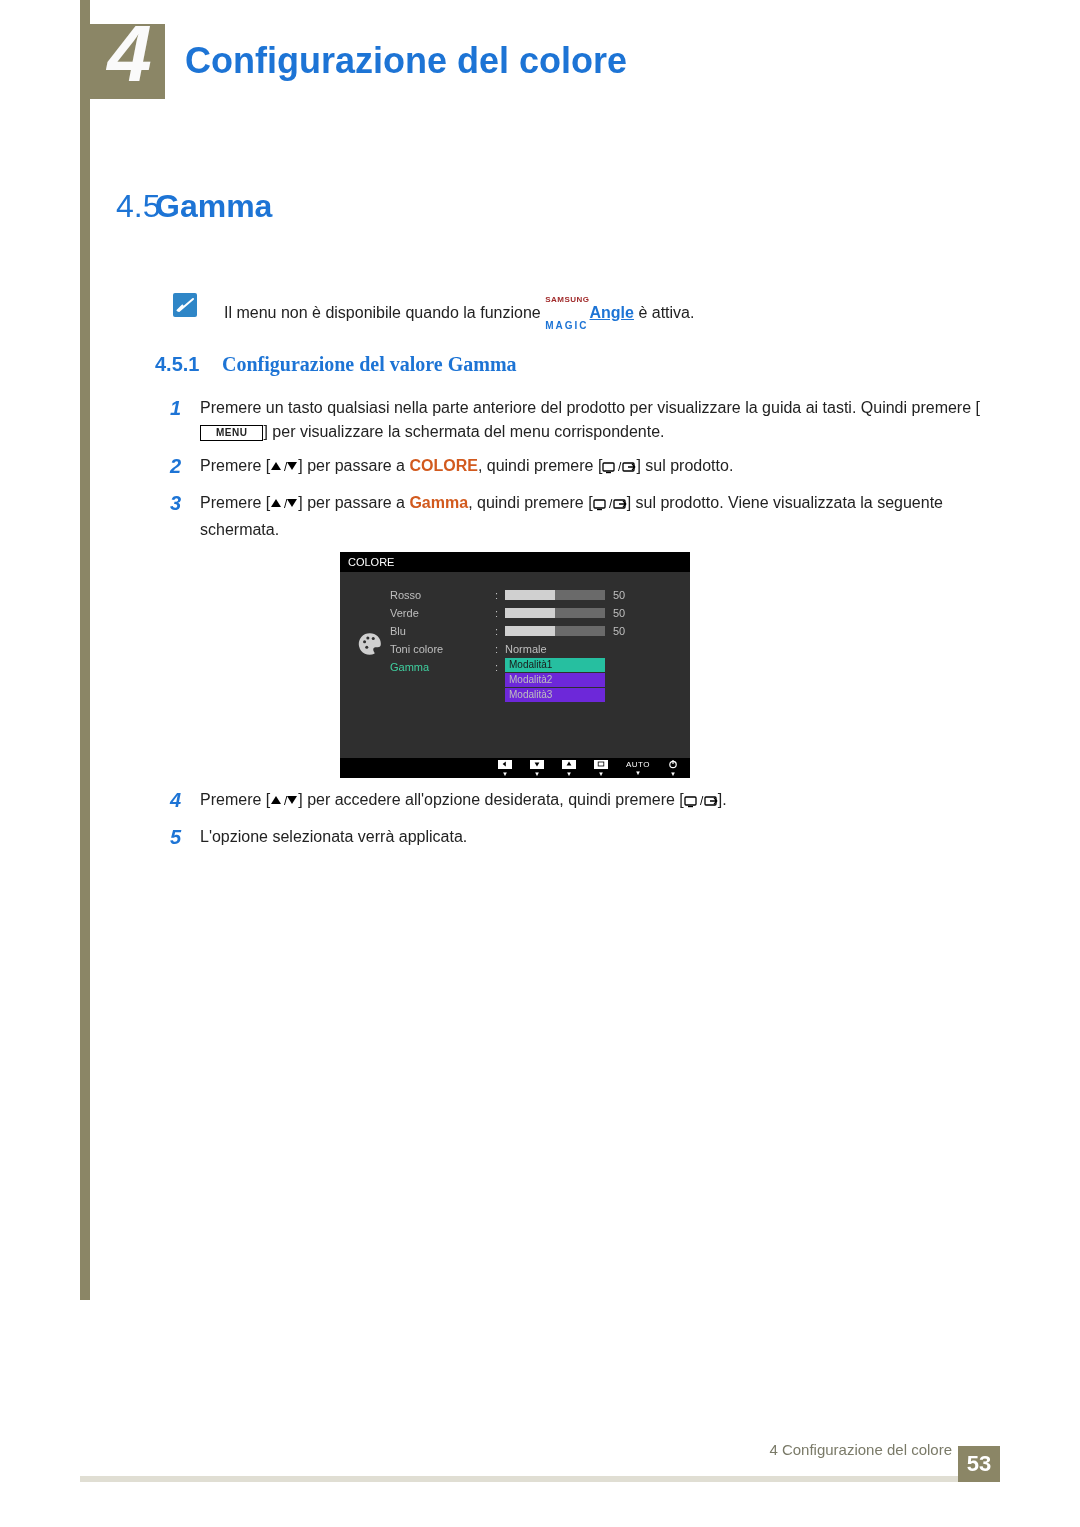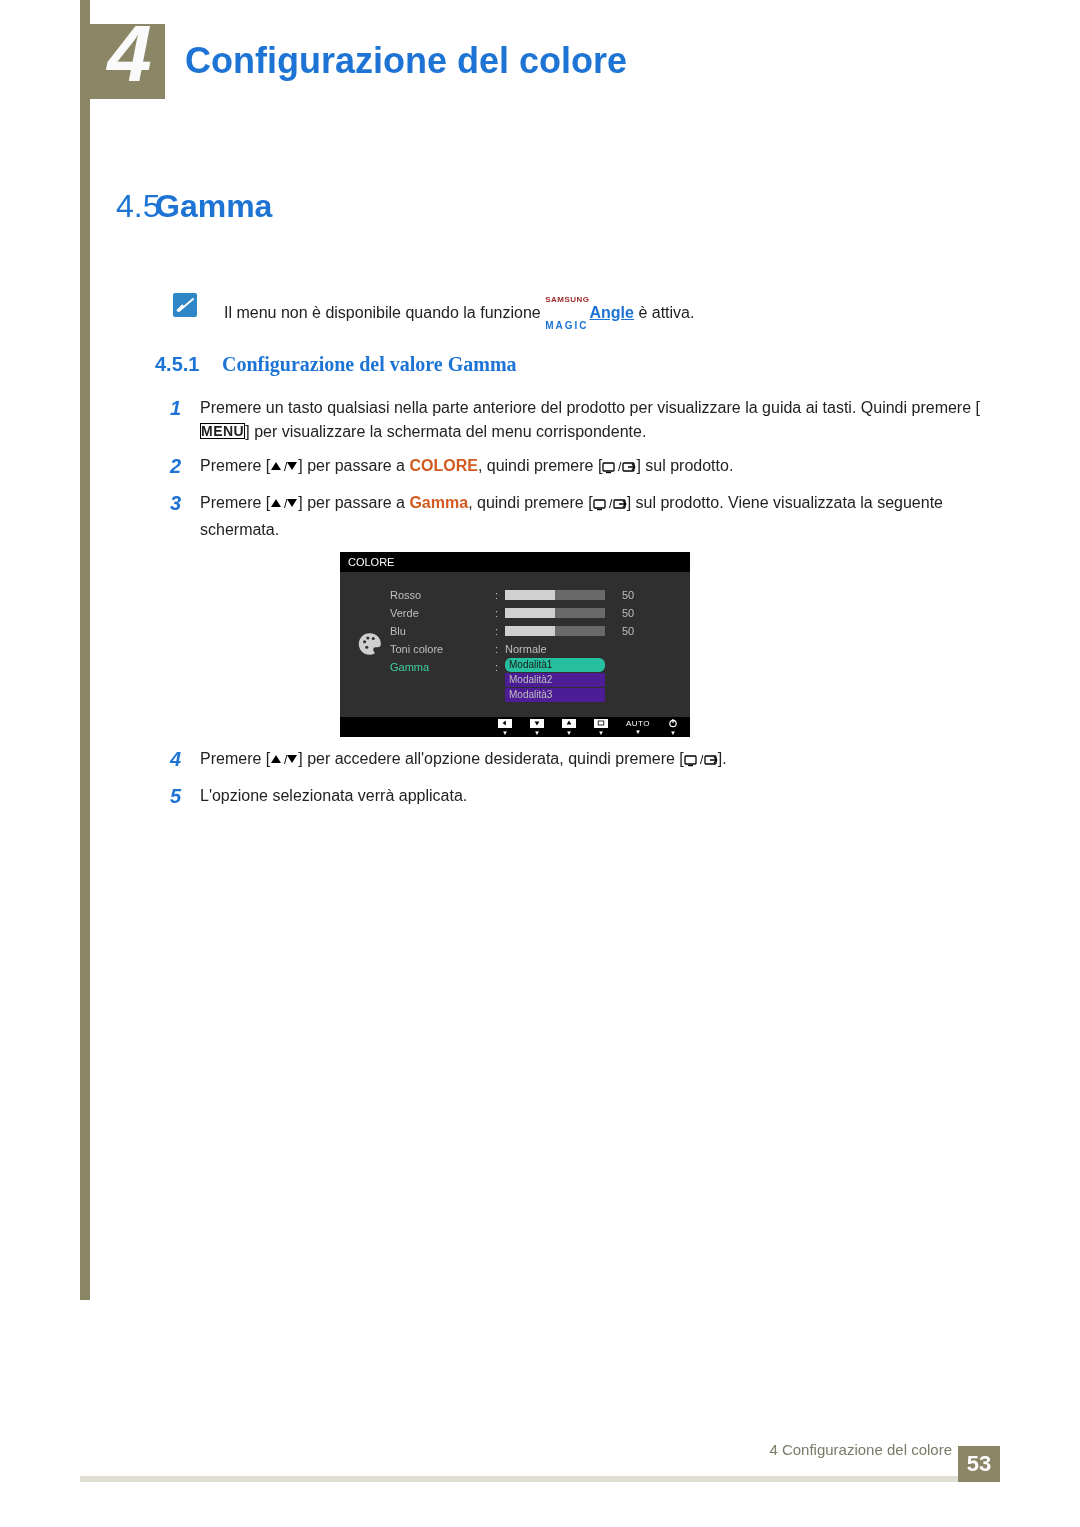--- a/index.html
+++ b/index.html
@@ -25,44 +25,44 @@
   .angle-link { color:#1d74d5; font-weight:bold; text-decoration: underline; }
 
   .subsection-num { position: absolute; left: 155px; top: 353px; font-size: 20px; font-weight: bold; color: #1d74d5; }
   .subsection-title { position: absolute; left: 222px; top: 353px; font-size: 20px; font-weight: bold; color: #1d74d5; font-family: Liberation Serif, serif; }
 
   .steps { position: absolute; left: 170px; top: 396px; width: 840px; }
   .step { display:flex; margin-bottom: 10px; font-size: 16px; line-height: 24px; }
   .step .num { width: 30px; flex: 0 0 30px; font-style: italic; font-weight: bold; color: #1d74d5; font-size: 20px; }
   .step .body { flex: 1; }
 
-  .kbd-menu { display:inline-block; border:1px solid #000; padding: 0 0; font-size: 14px; font-weight: bold; letter-spacing: 0.5px; line-height: 14px; vertical-align: 1px; font-family: Arial; }
+  .kbd-menu { display:inline-block; border:1px solid #000; padding: 0 15px; font-size: 10px; font-weight: bold; letter-spacing: 0.5px; line-height: 14px; vertical-align: 1px; font-family: Arial; }
   .bold-red { color:#d25a1e; font-weight:bold; }
 
   .glyph-updown, .glyph-dual { display:inline-block; vertical-align:-3px; }
 
   
   .osd-wrap { margin: 10px 0 10px 170px; }
   .osd { width: 350px; background: #2f2f2f; color:#bfbfbf; font-size: 11px; }
   .osd-title { background:#000; color:#fff; padding: 4px 8px; font-size: 11px; }
   .osd-body { display:flex; padding: 14px 16px 14px 10px; position: relative; }
   .osd-iconcol { width: 40px; display:flex; align-items:center; justify-content:center; }
   .osd-labels { width: 105px; }
   .osd-labels div { height: 18px; line-height:18px; }
   .osd-colon  { width: 10px; }
   .osd-colon div { height:18px; line-height:18px; }
   .osd-vals   { flex:1; }
   .osd-vals .row { height:18px; display:flex; align-items:center; gap:8px; }
   .osd-bar-track { width:100px; height:10px; background:#6a6a6a; position:relative; }
   .osd-bar-fill  { height:10px; background:#d0d0d0; }
-  .osd-valnum { width:30px; text-align:center; color:#bfbfbf; }
+  .osd-valnum { width:30px; text-align:left; color:#bfbfbf; }
   .osd-gamma { color:#3fcf9f; }
-  .osd-opt { width:100px; height:14px; line-height:14px; padding-left:4px; font-size:10px; background:#4c1d95; color:#bfbfbf; margin-bottom:1px; }
-  .osd-opt.sel { background:#26bfa0; color:#1a1a1a;border-radius:6px; }
-  .osd-nav { background:#000; height:20px; display:flex; justify-content:flex-end; align-items:center; gap:18px; padding: 0 12px; }
+  .osd-opt { width:100px; height:14px; line-height:14px; padding-left:4px; font-size:10px; background:#6d28d9; color:#bfbfbf; margin-bottom:1px; }
+  .osd-opt.sel { background:#26bfa0; color:#1a1a1a; }
+  .osd-nav { background:#000; height:20px; display:flex; justify-content:flex-end; align-items:center; gap:18px; padding: 0 12px; margin-top: 41px; }
   .osd-nav-item { color:#fff; font-size:7px; display:flex; flex-direction:column; align-items:center; gap:1px; line-height:7px; }
   .osd-nav-item .box { width:14px; height:9px; background:#fff; display:flex; align-items:center; justify-content:center; }
   .osd-nav-item .box svg { width:8px; height:8px; }
   .auto-label { font-size:8px; letter-spacing:0.5px; }
 
   
   .footer-bar { position:absolute; left:80px; bottom:45px; right:80px; height:6px; }
   .footer-bar .grey { position:absolute; left:0; right:0; top:0; height:6px; background:#e0ded3; }
   .footer-text { position:absolute; right:128px; bottom:69px; font-size:15px; color:#7a7a68; }
   .page-box { position:absolute; right:80px; bottom:45px; width:42px; height:36px; background:#8b8666; color:#fff; font-size:22px; font-weight:bold; display:flex; align-items:center; justify-content:center; }

